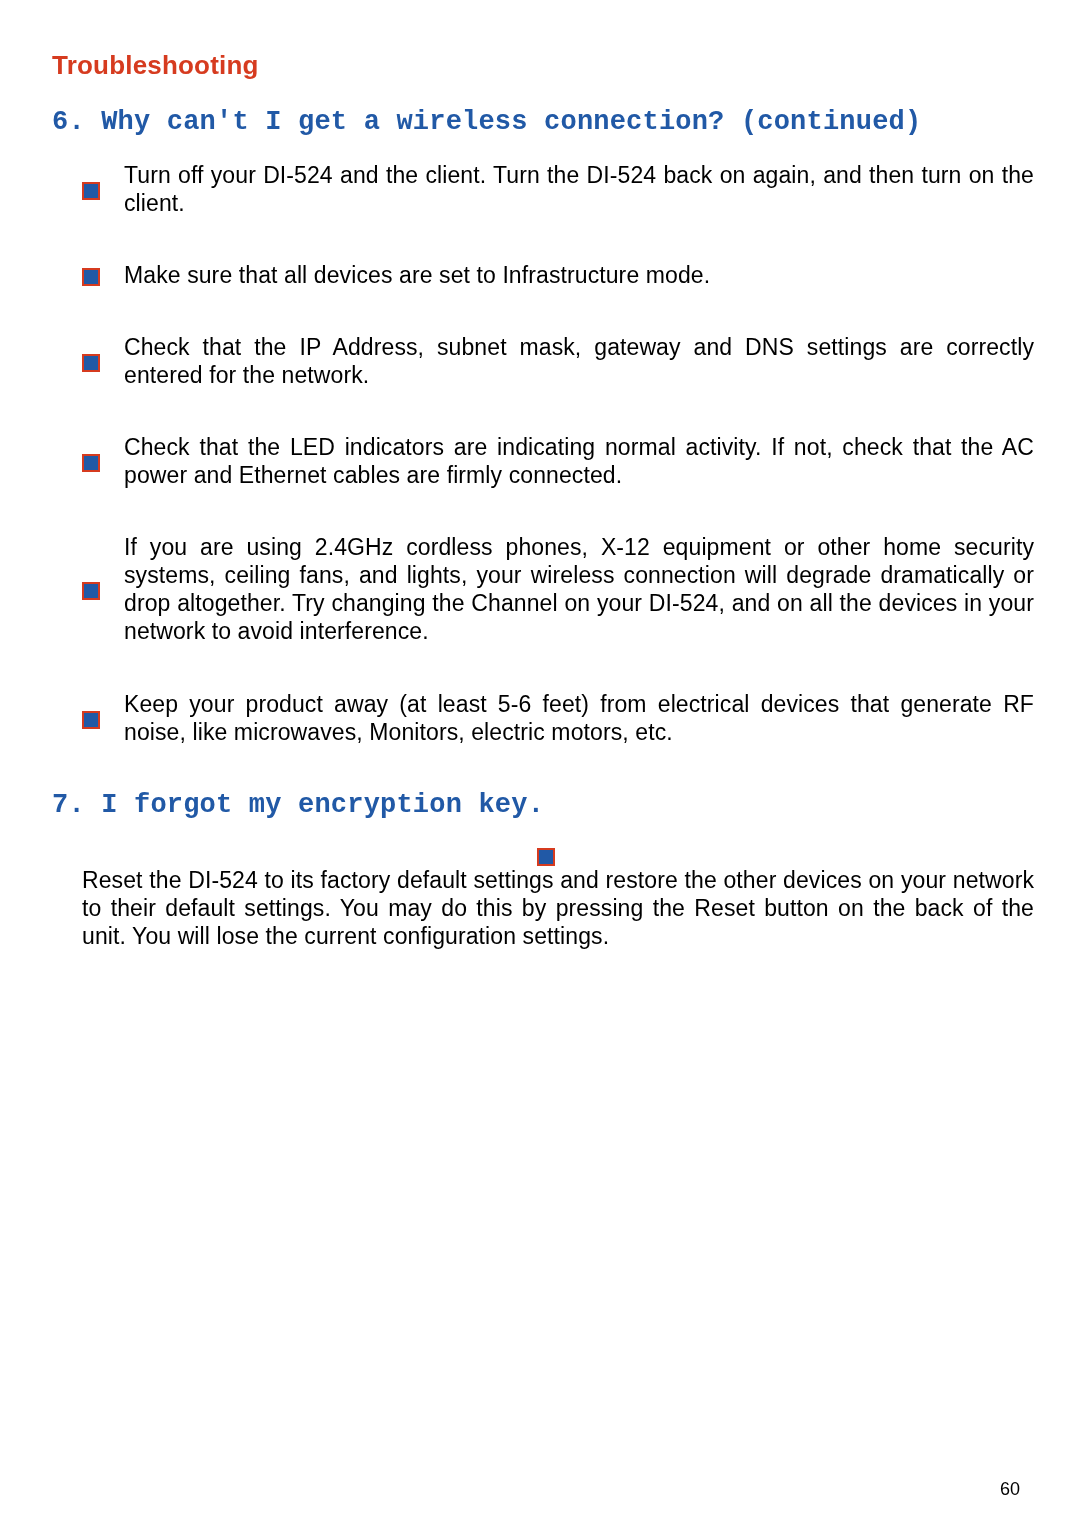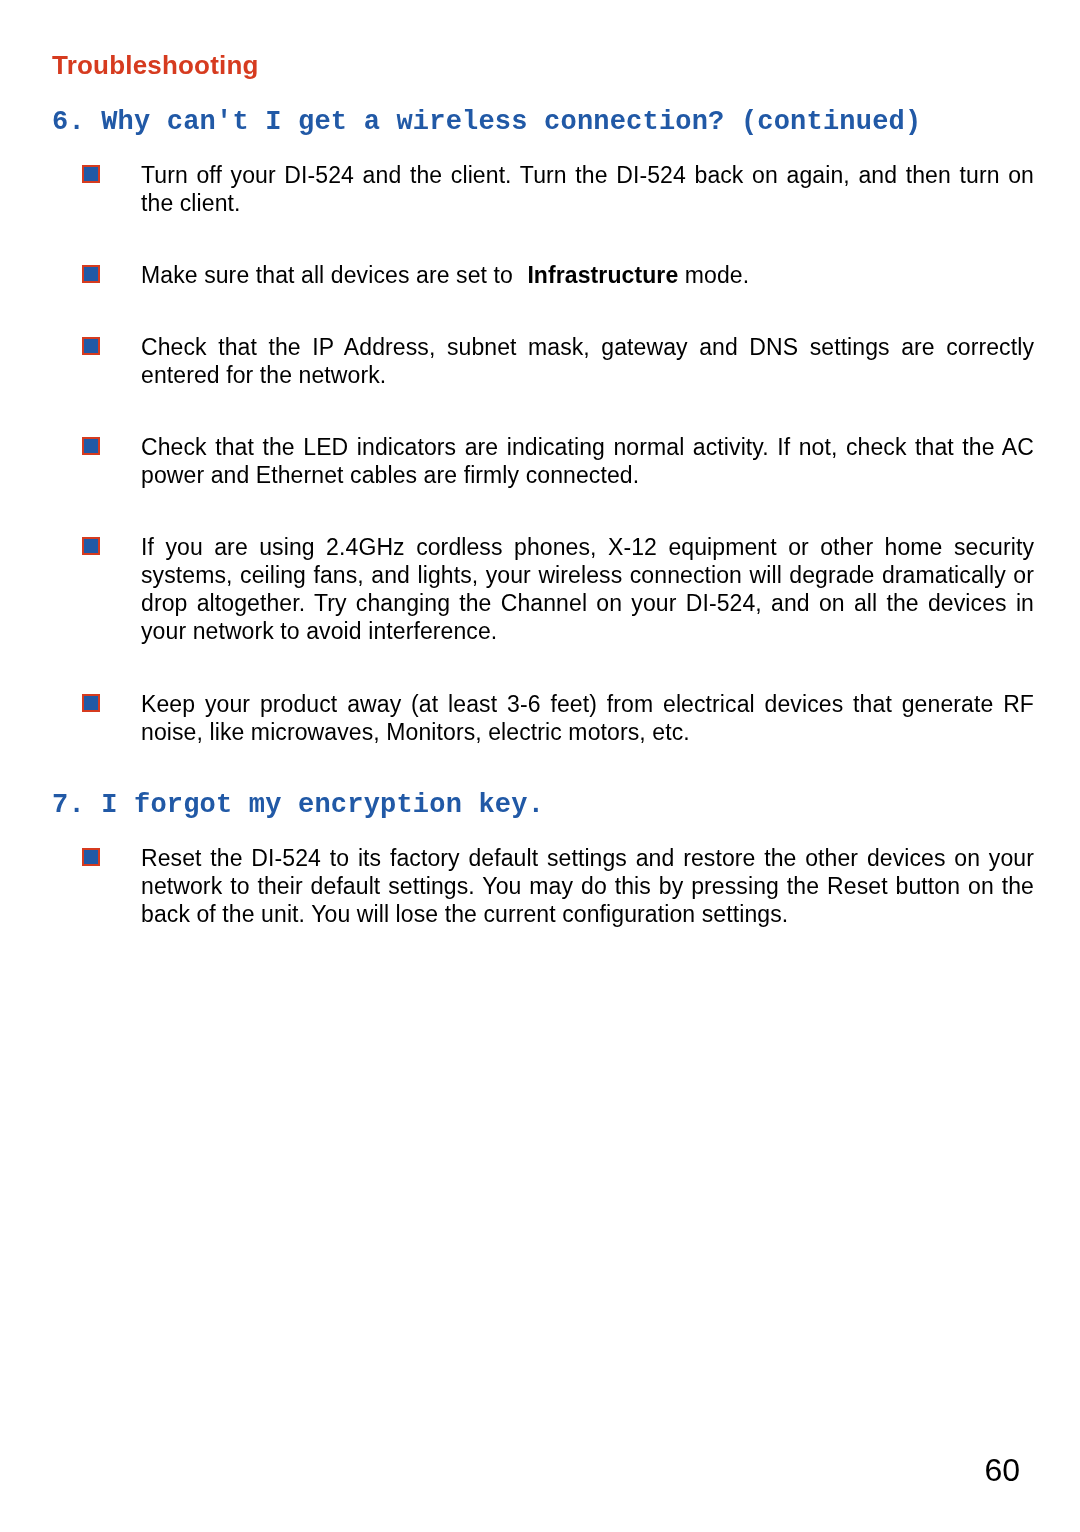--- a/index.html
+++ b/index.html
@@ -34,50 +34,49 @@
     letter-spacing: 0.2px;
     font-family: Liberation Mono, monospace;
   }
   .bullet-list {
     list-style: none;
     padding: 0;
     margin: 0 0 0 32px;
   }
   .bullet-list li {
     display: flex;
-    align-items: flex-start;
+    align-items: center;
     margin-bottom: 44px;
-    gap: 17px;
   }
   .bullet-list li:first-child { margin-top: 0; }
-  .bullet-list.q7 li { margin-bottom: 36px; }
+  .bullet-list.q7 li { margin-bottom: 36px; flex-direction: column; }
   .sq {
     flex: 0 0 auto;
     width: 18px;
     height: 18px;
     margin-top: 4px;
     margin-right: 24px;
     background: #2159a6;
     border: 2px solid #d63b1f;
     box-sizing: border-box;
   }
   .item-text {
     font-size: 23px;
     line-height: 1.22;
     text-align: justify;
     color: #000;
     flex: 1;
     letter-spacing: 0.1px;
   }
-  .item-text b { font-weight: bold; margin-left: 8px; }
+  .item-text b { font-weight: normal; }
   .page-number {
     position: absolute;
     right: 60px;
-    bottom: 43px;
-    font-size: 32px;
+    bottom: 32px;
+    font-size: 18px;
     color: #000;
   }
   .q6-gap { margin-bottom: 34px; }
 </style>
 </head>
 <body>
 
 <div class="page">
 
   <div class="section-title">Troubleshooting</div>
@@ -100,21 +99,21 @@
     <li>
       <span class="sq"></span>
       <span class="item-text">Check that the LED indicators are indicating normal activity. If not, check that the AC power and Ethernet cables are firmly connected.</span>
     </li>
     <li>
       <span class="sq"></span>
       <span class="item-text">If you are using 2.4GHz cordless phones, X-12 equipment or other home security systems, ceiling fans, and lights, your wireless connection will degrade dramatically or drop altogether. Try changing the Channel on your DI-524, and on all the devices in your network to avoid interference.</span>
     </li>
     <li>
       <span class="sq"></span>
-      <span class="item-text">Keep your product away (at least 3-6 feet) from electrical devices that generate RF noise, like microwaves, Monitors, electric motors, etc.</span>
+      <span class="item-text">Keep your product away (at least 5-6 feet) from electrical devices that generate RF noise, like microwaves, Monitors, electric motors, etc.</span>
     </li>
   </ul>
 
   <div class="question" style="margin-top:44px;">7.  I forgot my encryption key.</div>
 
   <ul class="bullet-list q7">
     <li>
       <span class="sq"></span>
       <span class="item-text">Reset the DI-524 to its factory default settings and restore the other devices on your network to their default settings. You may do this by pressing the Reset button on the back of the unit. You will lose the current configuration settings.</span>
     </li>

